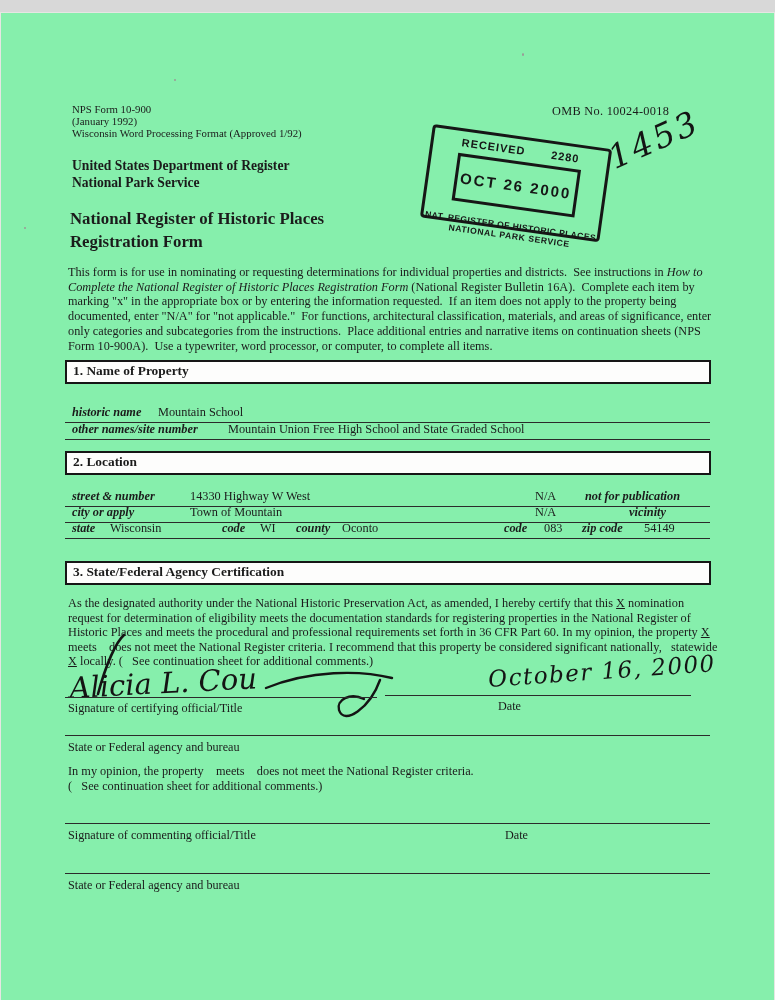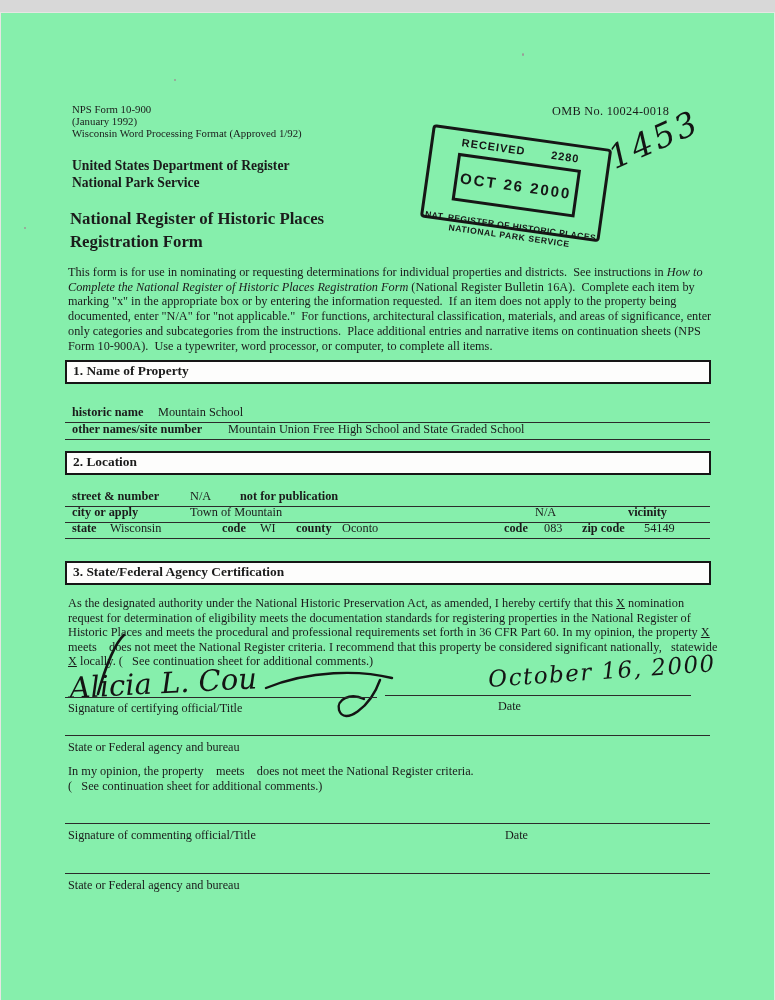--- a/index.html
+++ b/index.html
@@ -20,21 +20,21 @@
   .intro{left:68px;top:253px;width:650px;font-size:12.25px;line-height:14.7px;white-space:pre-wrap;}
   .it{font-style:italic;}
   
   .secbox{left:65px;width:636px;height:19px;border:2.5px solid #161616;
           font-size:13.4px;font-weight:bold;padding:1px 0 0 6px;background:#fdfdfc;}
   .sec1{top:348px;} .sec2{top:439px;} .sec3{top:549px;}
   
   .frow{left:65px;width:638px;display:flex;align-items:flex-end;
         border-bottom:1.5px solid #2b2b2b;font-size:12.3px;
         padding:0 0 2px 7px;height:14px;white-space:nowrap;}
-  .lab{font-weight:bold;}
+  .lab{font-weight:bold;font-style:italic;}
   .fx{flex:1;}
   
   .cert{left:68px;top:584px;width:650px;font-size:12.3px;line-height:14.6px;white-space:pre-wrap;}
   .xu{text-decoration:underline;}
   
   .rule{border-top:1.6px solid #2b2b2b;height:0;}
   .slab{font-size:12.2px;}
   .opinion{left:68px;top:752px;font-size:12.3px;white-space:pre-wrap;}
   .contin{left:68px;top:767px;font-size:12.3px;white-space:pre-wrap;}
   
@@ -105,20 +105,21 @@
   </div>
   <div class="abs frow" style="top:411px;">
     <span class="lab" style="width:156px;">other names/site number</span>
     <span class="fx">Mountain Union Free High School and State Graded School</span>
   </div>
 
   <div class="abs secbox sec2">2. Location</div>
 
   <div class="abs frow" style="top:478px;">
     <span class="lab" style="width:118px;">street &amp; number</span>
+    <span class="fx">14330 Highway W West</span>
     <span style="width:50px;">N/A</span>
     <span class="lab" style="width:125px;">not for publication</span>
   </div>
   <div class="abs frow" style="top:494px;">
     <span class="lab" style="width:118px;">city or apply</span>
     <span class="fx">Town of Mountain</span>
     <span style="width:50px;">N/A</span>
     <span class="lab" style="width:125px;text-align:center;">vicinity</span>
   </div>
   <div class="abs frow" style="top:510px;">

